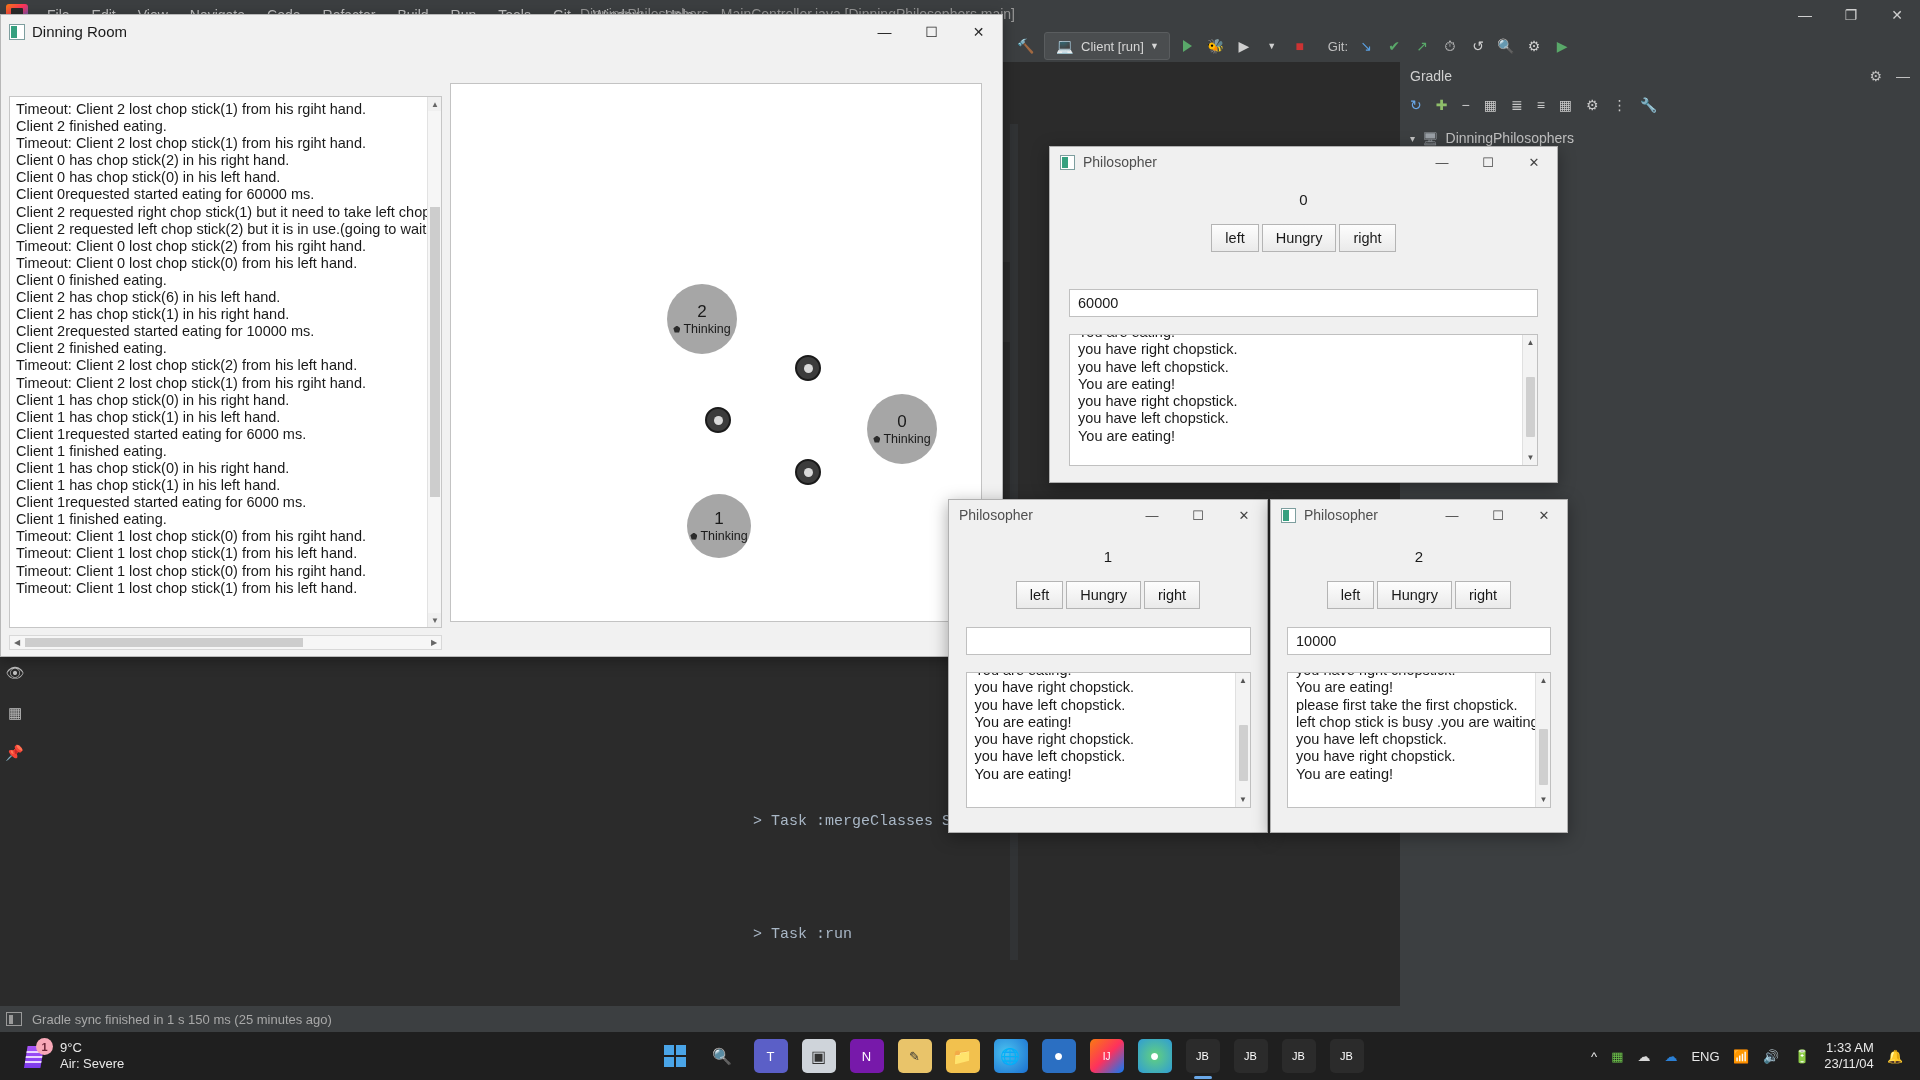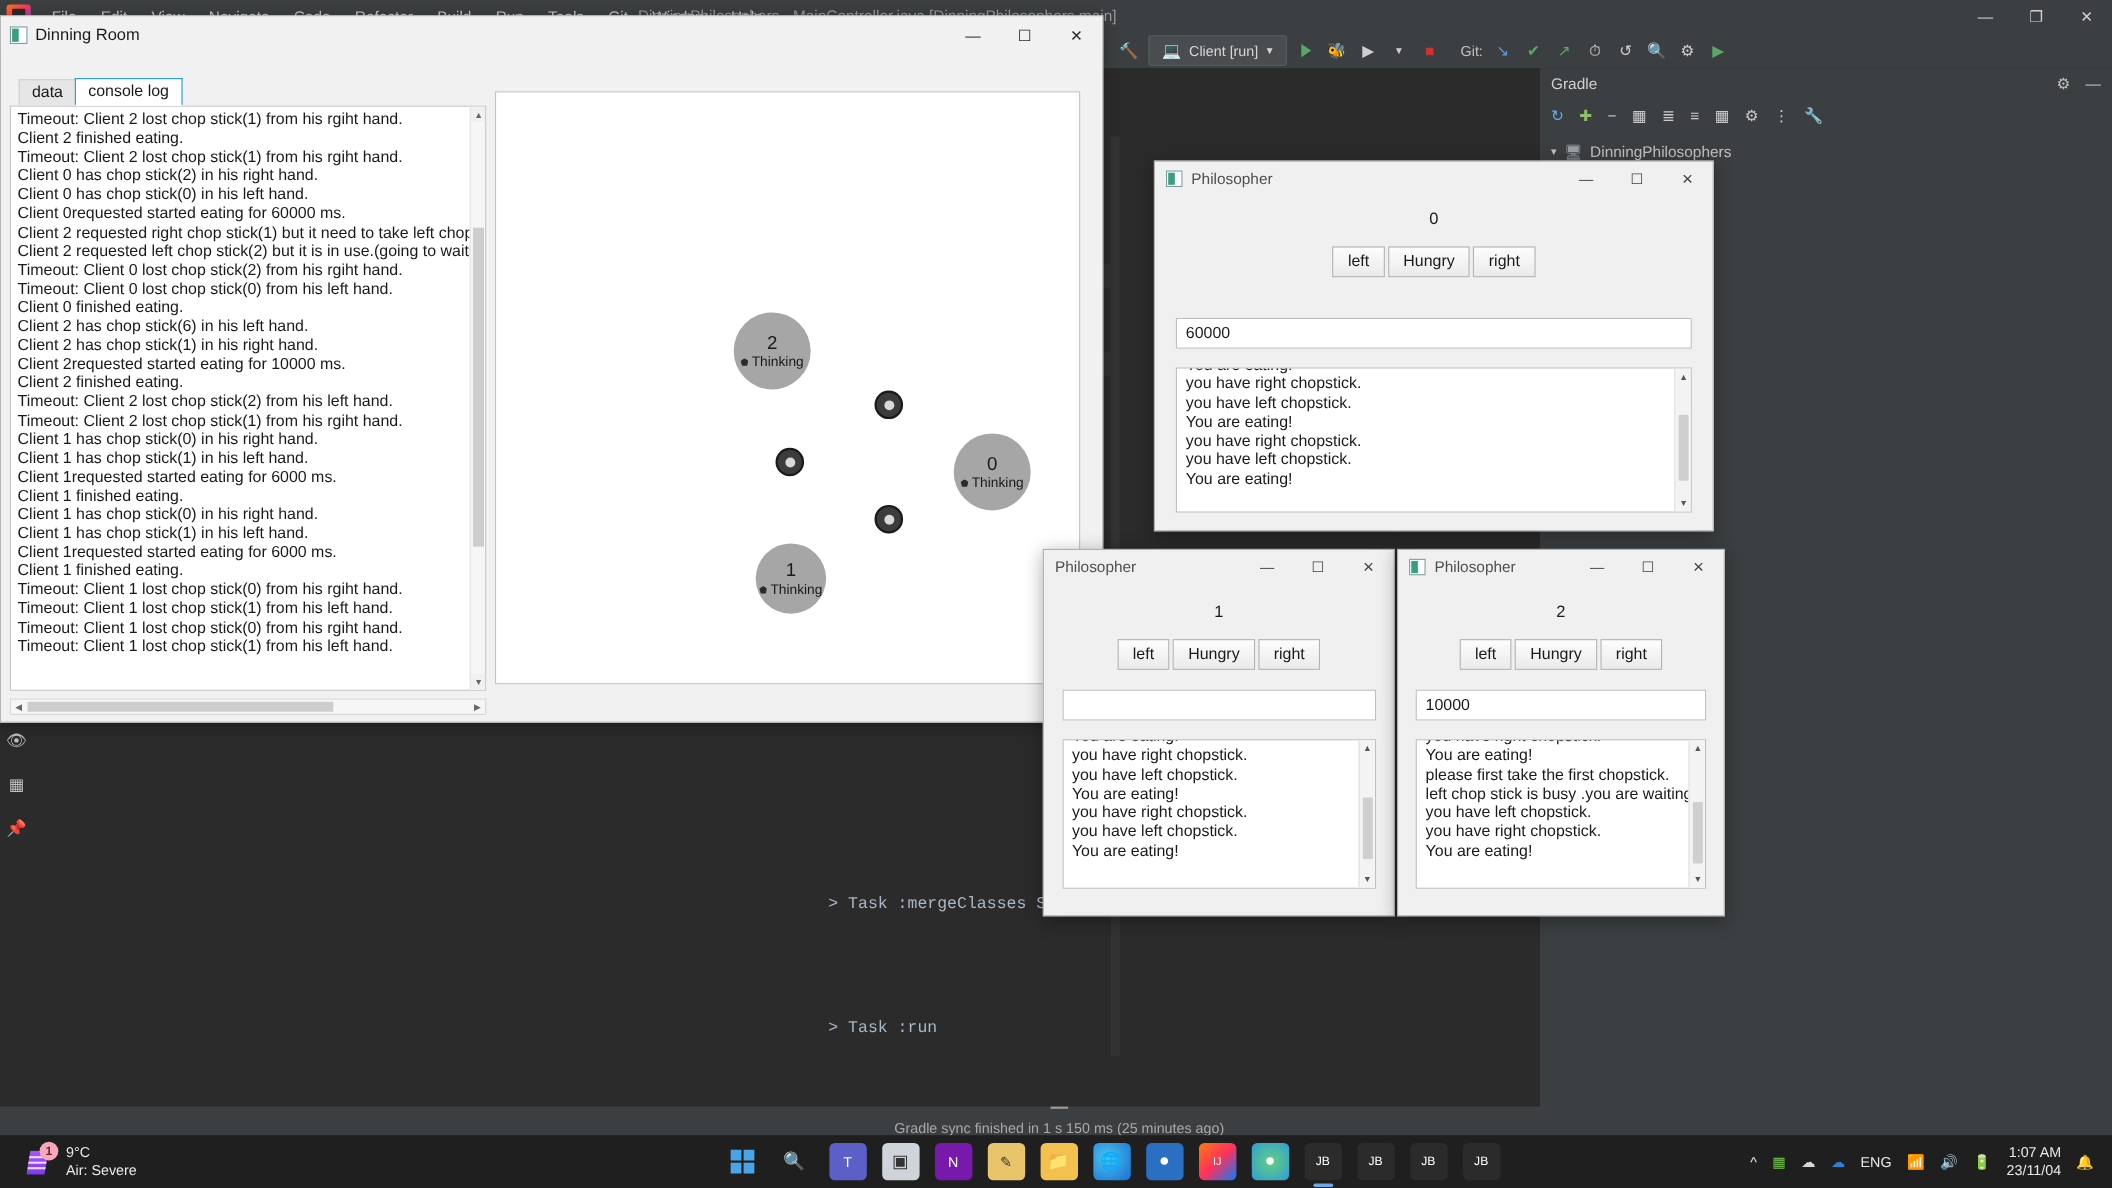--- a/index.html
+++ b/index.html
@@ -89,21 +89,21 @@
     height: 30px; display:flex; align-items:center; gap: 14px; padding: 0 10px;
     color:#c9c9c9; font-size:14px;
   }
   .gradle-tree { padding: 6px 10px; font-size: 14px; color: #c0c0c0; }
   .gradle-tree .row { display:flex; align-items:center; gap:7px; height: 24px;}
   .elephant { color:#9aa0a6; font-size: 13px; }
 
   .ide-statusbar {
     position: absolute; left: 0; right: 0; bottom: 48px; height: 26px;
     background: #3c3f41; display: flex; align-items: center; gap: 10px;
-    padding-left: 6px; font-size: 13px; color: #a8a8a8; flex-direction: column;
+    padding-left: 6px; font-size: 13px; color: #a8a8a8;
   }
   .sb-ico { width: 16px; height: 14px; border: 1.5px solid #9a9a9a; position: relative; }
   .sb-ico::after{content:"";position:absolute;left:2px;top:1.5px;bottom:1.5px;width:4px;background:#9a9a9a;}
 
   .ide-leftbar {
     position: absolute; left: 0; top: 650px; width: 30px; bottom: 75px;
     display:flex; flex-direction:column; align-items:center; gap:22px; padding-top: 14px;
     color:#c0c0c0; font-size:15px;
   }
 
@@ -440,44 +440,40 @@
     <div class="tb-right">
       <span>^</span>
       <span style="color:#6cc24a">▦</span>
       <span style="color:#d8d8d8">☁</span>
       <span style="color:#2b7fd4">☁</span>
       <span>ENG</span>
       <span>📶</span>
       <span>🔊</span>
       <span>🔋</span>
       <div class="tb-clock">
-        <div>1:07 AM</div>
+        <div>1:33 AM</div>
         <div>23/11/04</div>
       </div>
       <span style="color:#e8d7a0">🔔</span>
     </div>
   </div>
 
   <div class="dr-window">
     <div class="dr-titlebar">
       <div class="dr-title-ico"></div>
       <div class="dr-title">Dinning Room</div>
       <div class="dr-winbtns">
         <button>—</button>
         <button>☐</button>
         <button class="close">✕</button>
       </div>
     </div>
 
     <div class="dr-body">
       <div class="dr-left">
-        <div class="tabstrip">
-          <div class="tab">data</div>
-          <div class="tab active">console log</div>
-        </div>
 
         <div class="logbox">
           <div class="logtext" id="console-log-text">
               <div>Timeout: Client 2 lost chop stick(1) from his rgiht hand.</div>
               <div>Client 2 finished eating.</div>
               <div>Timeout: Client 2 lost chop stick(1) from his rgiht hand.</div>
               <div>Client 0 has chop stick(2) in his right hand.</div>
               <div>Client 0 has chop stick(0) in his left hand.</div>
               <div>Client 0requested started eating for 60000 ms.</div>
               <div>Client 2 requested right chop stick(1) but it need to take left chopstick first.</div>

